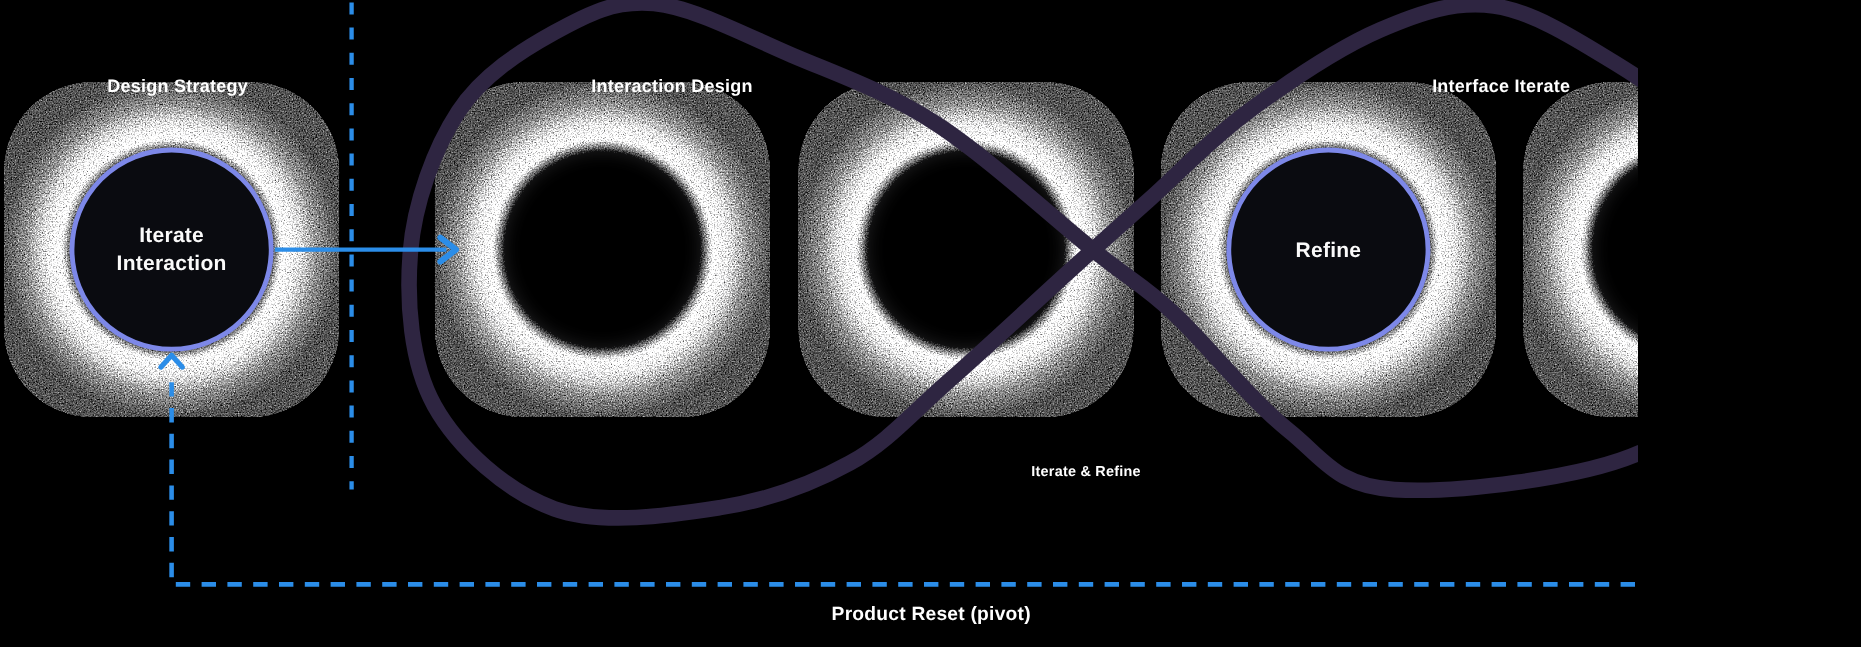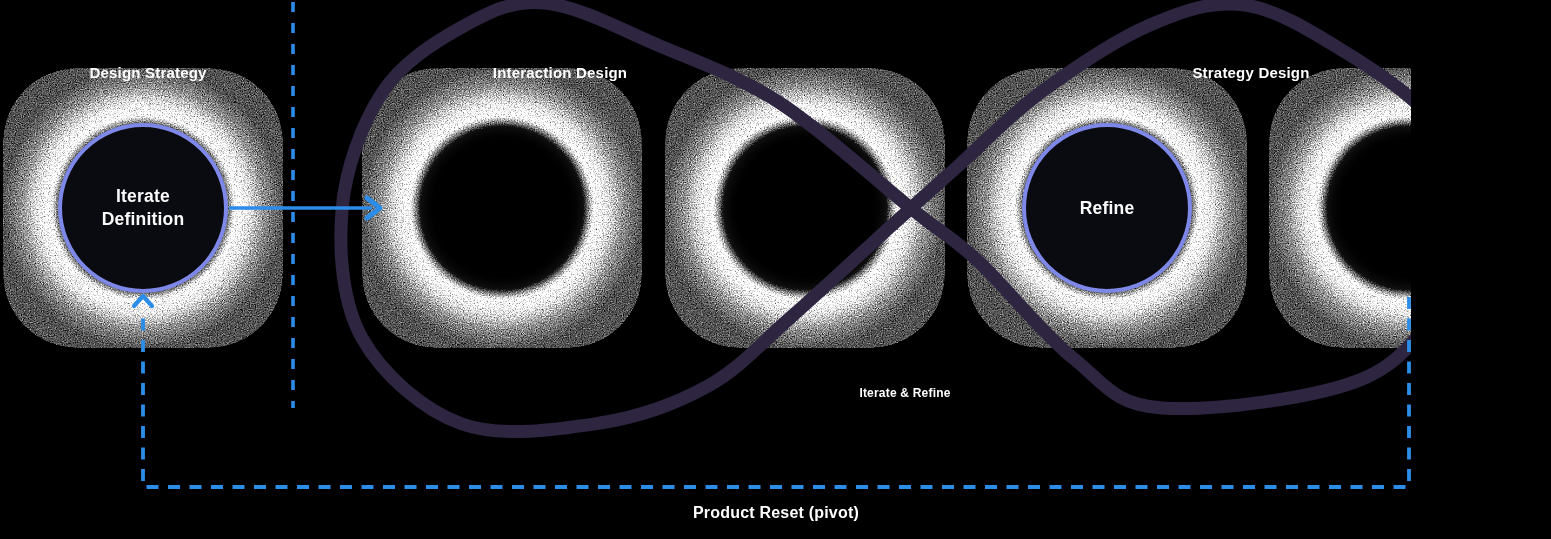--- a/index.html
+++ b/index.html
@@ -1,20 +1,19 @@
 <!DOCTYPE html>
 <html style="--background: #000000; --accent-blue: #2b8de8; --loop-purple: #2e2541; --node-ring: #7d88e8; --node-fill: #0a0b10; --text: #ffffff;"><head>
 <meta charset="utf-8">
 <style>
   html,body{margin:0;padding:0;background:#000;}
   .canvas{
     position:relative;width:1365px;height:539px;overflow:hidden;
     background:var(--background,#000);
     font-family:"Liberation Sans",sans-serif;
-    padding-left:46px;
   }
   svg.deco{position:absolute;left:0;top:0;}
   .loop-stroke{fill:none;stroke:var(--loop-purple,#2e2541);stroke-width:13;}
   .blue{stroke:var(--accent-blue,#2b8de8);fill:none;}
   .phase-label{
     position:absolute;transform:translateX(-50%);
     color:var(--text,#fff);font-size:15px;font-weight:700;letter-spacing:.2px;
     white-space:nowrap;
   }
   .node{
@@ -87,25 +86,25 @@
     </g>
 
     <g>
       <path class="blue" stroke-width="3.8" stroke-dasharray="12 9.5" d="M1409,297 L1409,487 L143,487 L143,313"></path>
       <path class="blue" stroke-width="4.2" stroke-linecap="round" stroke-linejoin="round" d="M134,306 L143,296 L152,306"></path>
     </g>
   </svg>
 
   <div class="phase-label" style="left:148px;top:64px">Design Strategy</div>
   <div class="phase-label" style="left:560px;top:64px">Interaction Design</div>
-  <div class="phase-label" style="left:1251px;top:64px">Strategy Design</div>
+  <div class="phase-label" style="left:1251px;top:64px">Interface Iterate</div>
 
   <div class="node" style="left:143px;top:208px">
     <span>Iterate</span>
-    <span>Definition</span>
+    <span>Interaction</span>
   </div>
   <div class="node" style="left:1107px;top:208px">
     <span>Refine</span>
   </div>
 
   <div class="annotation iterate" style="left:905px;top:386px">Iterate &amp; Refine</div>
   <div class="annotation reset" style="left:776px;top:504px">Product Reset (pivot)</div>
 
 </div>
 

